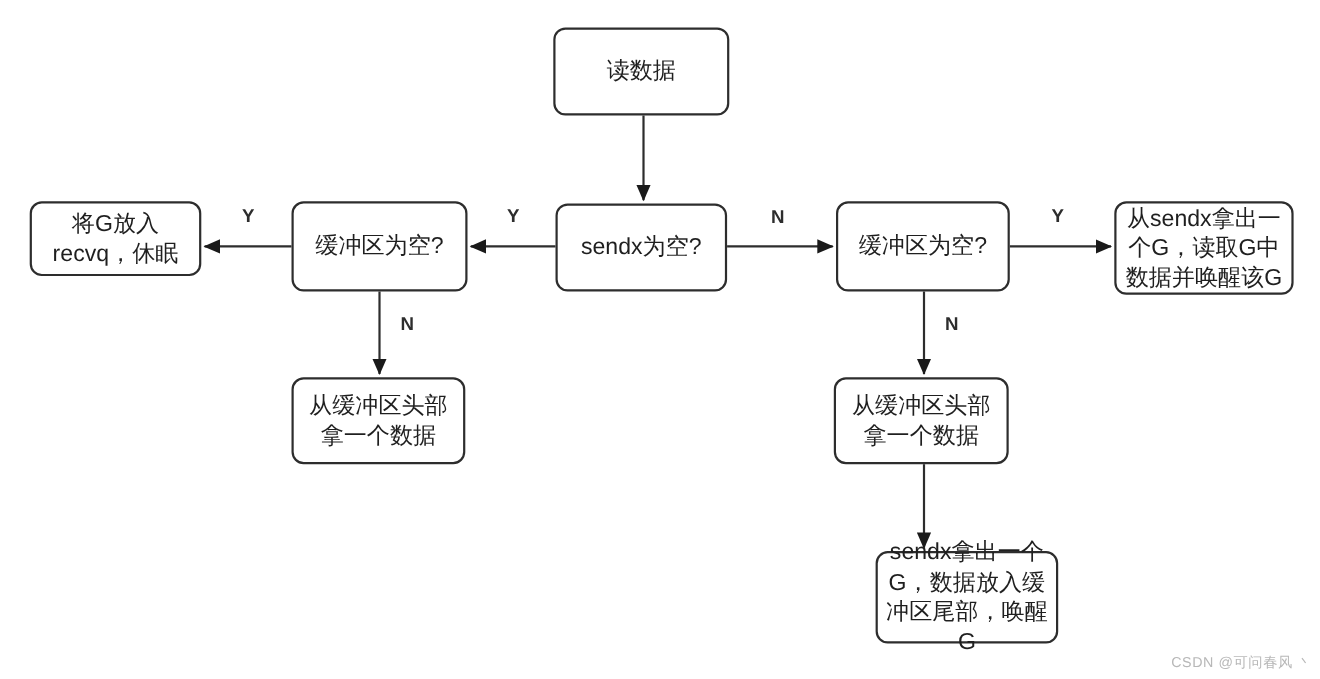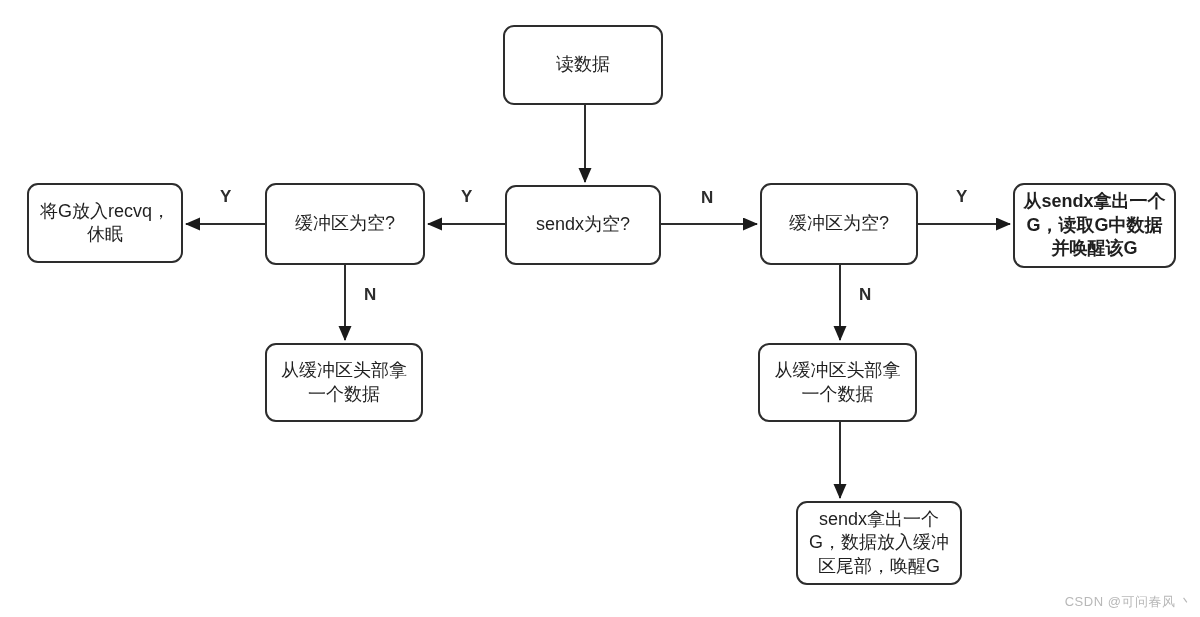--- a/index.html
+++ b/index.html
@@ -24,39 +24,39 @@
   .node {
     position: absolute;
     background: #ffffff;
     border: 2px solid #2d2d2d;
     border-radius: 11px;
     display: flex;
     align-items: center;
     justify-content: center;
     text-align: center;
     color: #1f1f1f;
-    font-size: 18px;
+    font-size: 21px;
     line-height: 1.3;
     padding: 4px 6px;
     z-index: 2;
   }
   .edge-label {
     position: absolute;
     color: #2d2d2d;
     font-size: 17px;
     font-weight: bold;
     z-index: 2;
   }
   
   .n-read          { left: 503px; top: 25px;  width: 160px; height: 80px; }
   .n-sendx         { left: 505px; top: 185px; width: 156px; height: 80px; text-align: center; }
   .n-bufleft       { left: 265px; top: 183px; width: 160px; height: 82px; }
-  .n-recvq         { left: 27px;  top: 183px; width: 156px; height: 80px; justify-content: center; }
+  .n-recvq         { left: 27px;  top: 183px; width: 156px; height: 68px; justify-content: center; }
   .n-bufright      { left: 760px; top: 183px; width: 158px; height: 82px; }
-  .n-takesendx     { left: 1013px;top: 183px; width: 163px; height: 85px; font-weight: bold; }
+  .n-takesendx     { left: 1013px;top: 183px; width: 163px; height: 85px; }
   .n-headleft      { left: 265px; top: 343px; width: 158px; height: 79px; }
   .n-headright     { left: 758px; top: 343px; width: 159px; height: 79px; }
   .n-tailwake      { left: 756px; top: 501px; width: 166px; height: 84px; margin-left: 40px; }
   
   .l-sendx-yes       { left: 461px; top: 187px; }
   .l-sendx-no        { left: 701px; top: 188px; }
   .l-bufleft-yes     { left: 220px; top: 187px; }
   .l-bufleft-no      { left: 364px; top: 285px; }
   .l-bufright-yes    { left: 956px; top: 187px; }
   .l-bufright-no     { left: 859px; top: 285px; }

